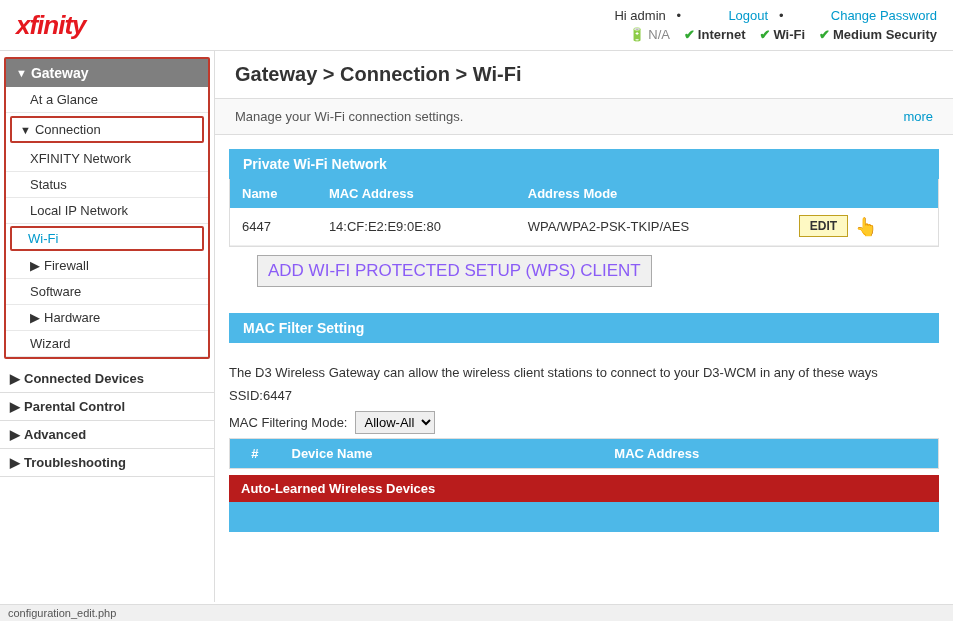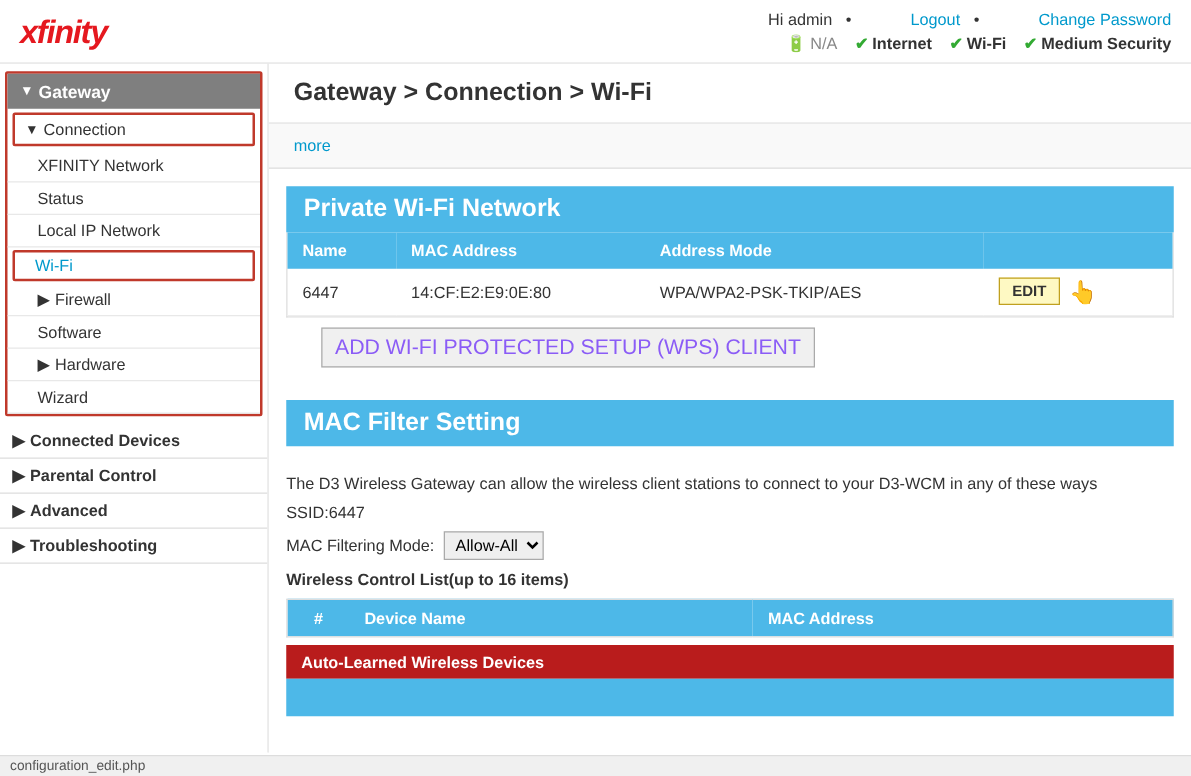--- a/index.html
+++ b/index.html
@@ -33,21 +33,21 @@
     .sidebar-plain { padding: 5px 10px 5px 24px; border-bottom: 1px solid #e8e8e8; cursor: pointer; font-size: 13px; color: #333; }
     .sidebar-group-header { padding: 6px 10px; font-weight: bold; cursor: pointer; font-size: 13px; display: flex; align-items: center; gap: 4px; border-bottom: 1px solid #ddd; }
 
     
     #main { flex: 1; padding: 0; overflow-y: auto; background: #fff; }
     .main-header { padding: 12px 20px; font-size: 20px; font-weight: bold; color: #333; border-bottom: 1px solid #ddd; }
     .main-subtitle { padding: 10px 20px; font-size: 13px; color: #555; background: #f9f9f9; border-bottom: 1px solid #ddd; display: flex; justify-content: space-between; }
     .more-link { color: #0099cc; text-decoration: none; font-size: 13px; }
 
     
-    .section-header-blue { background: #4db8e8; color: #fff; padding: 7px 14px; font-weight: bold; font-size: 20px; margin: 14px 14px 0 14px; }
+    .section-header-blue { background: #4db8e8; color: #fff; padding: 7px 14px; font-weight: bold; font-size: 14px; margin: 14px 14px 0 14px; }
     .table-container { margin: 0 14px; border: 1px solid #ddd; border-top: none; }
     table.wifi-table { width: 100%; border-collapse: collapse; }
     table.wifi-table th { background: #4db8e8; color: #fff; padding: 7px 12px; text-align: left; font-size: 13px; font-weight: bold; }
     table.wifi-table td { padding: 7px 12px; border-bottom: 1px solid #eee; font-size: 13px; }
     .edit-btn { background: #fef9c3; border: 1px solid #c0a020; padding: 3px 10px; cursor: pointer; font-size: 12px; font-weight: bold; color: #333; }
     .wps-btn { margin: 8px 28px; padding: 5px 10px; background: #f0f0f0; border: 1px solid #aaa; cursor: pointer; font-size: 17px; color: #8b5cf6; }
 
     .mac-filter-section { margin: 14px 14px 0 14px; }
     .mac-desc { padding: 8px 0 4px 0; font-size: 13px; color: #333; }
     .mac-ssid { padding: 4px 0; font-size: 13px; }
@@ -94,20 +94,21 @@
 
 <div id="layout">
 
   <div id="sidebar">
 
     <div class="sidebar-section">
       <div class="sidebar-section-header">
         <span class="arrow">▼</span>
         <span>Gateway</span>
       </div>
+      <div class="sidebar-plain">At a Glance</div>
       <div class="sidebar-sub connection-box">
         <span class="arrow">▼</span>
         <span>Connection</span>
       </div>
       <div class="sidebar-plain">XFINITY Network</div>
       <div class="sidebar-plain">Status</div>
       <div class="sidebar-plain">Local IP Network</div>
       <div class="sidebar-item active">Wi-Fi</div>
       <div class="sidebar-plain" style="display:flex;align-items:center;gap:4px;">
         <span>▶</span>
@@ -138,20 +139,21 @@
 
     <div class="sidebar-group-header">
       <span>▶</span>
       <span>Troubleshooting</span>
     </div>
   </div>
 
   <div id="main">
     <div class="main-header">Gateway &gt; Connection &gt; Wi-Fi</div>
     <div class="main-subtitle">
+      <span>Manage your Wi-Fi connection settings.</span>
       <a href="#" class="more-link">more</a>
     </div>
 
     <div class="section-header-blue">Private Wi-Fi Network</div>
     <div class="table-container">
       <table class="wifi-table">
         <thead>
           <tr>
             <th>Name</th>
             <th>MAC Address</th>
@@ -181,21 +183,20 @@
       <div class="mac-desc">The D3 Wireless Gateway can allow the wireless client stations to connect to your D3-WCM in any of these ways</div>
       <div class="mac-ssid">SSID:6447</div>
       <div class="mac-mode-row">
         <span>MAC Filtering Mode:</span>
         <select>
           <option>Allow-All</option>
           <option>Allow</option>
           <option>Deny</option>
         </select>
       </div>
-      <div class="mac-control-list">Wireless Control List(up to 16 items)</div>
     </div>
 
     <div style="margin: 0 14px;">
       <table class="wifi-table" style="border:1px solid #ddd;">
         <thead>
           <tr>
             <th style="width:50px;text-align:center;">#</th>
             <th>Device Name</th>
             <th>MAC Address</th>
           </tr>

